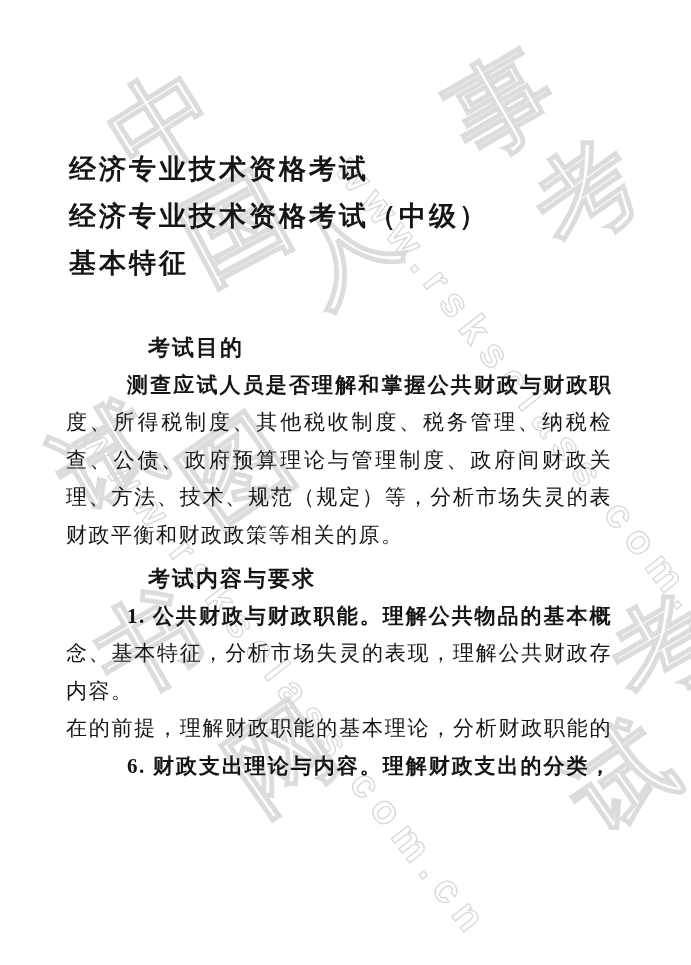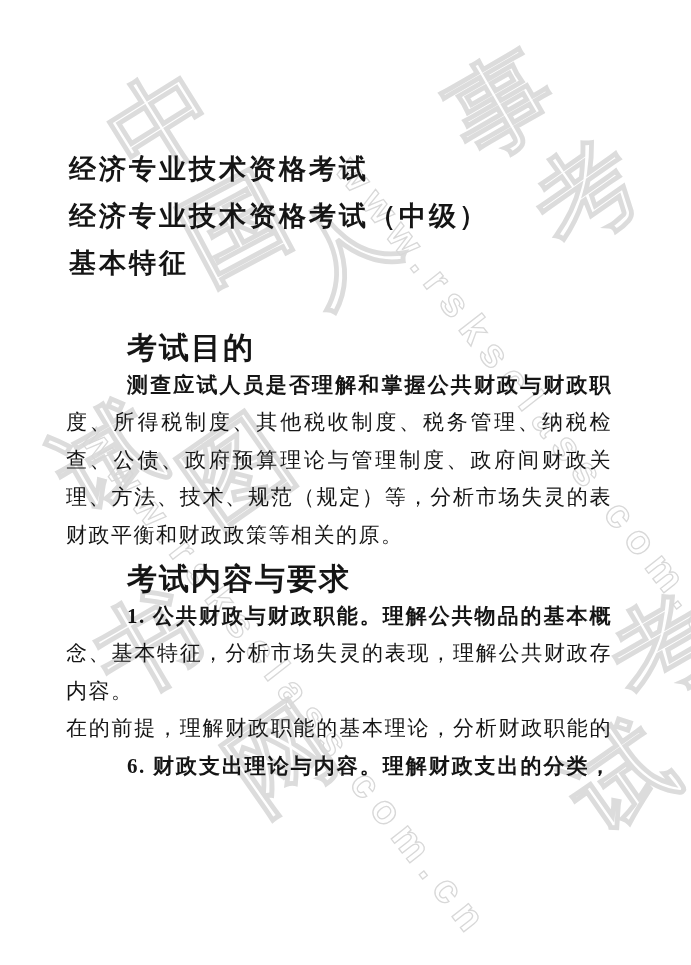--- a/index.html
+++ b/index.html
@@ -48,24 +48,24 @@
     text-align:left;
     font-weight:bold;
     font-size:27px;
     line-height:47px;
     letter-spacing:3px;
   }
   .title-line{height:47px;}
   .heading{
     font-family:"Liberation Sans","DejaVu Sans",sans-serif;
     font-weight:bold;
-    font-size:30px;
+    font-size:22px;
     line-height:37.5px;
     letter-spacing:2px;
-    margin:6px 0 0 61px;
+    margin:6px 0 0 82px;
   }
   #sections .heading:first-child{margin-top:42px;}
   .line{
     font-size:21px;
     line-height:37.5px;
     height:37.5px;
     letter-spacing:1.5px;
     overflow:hidden;
     word-break:break-all;
   }

